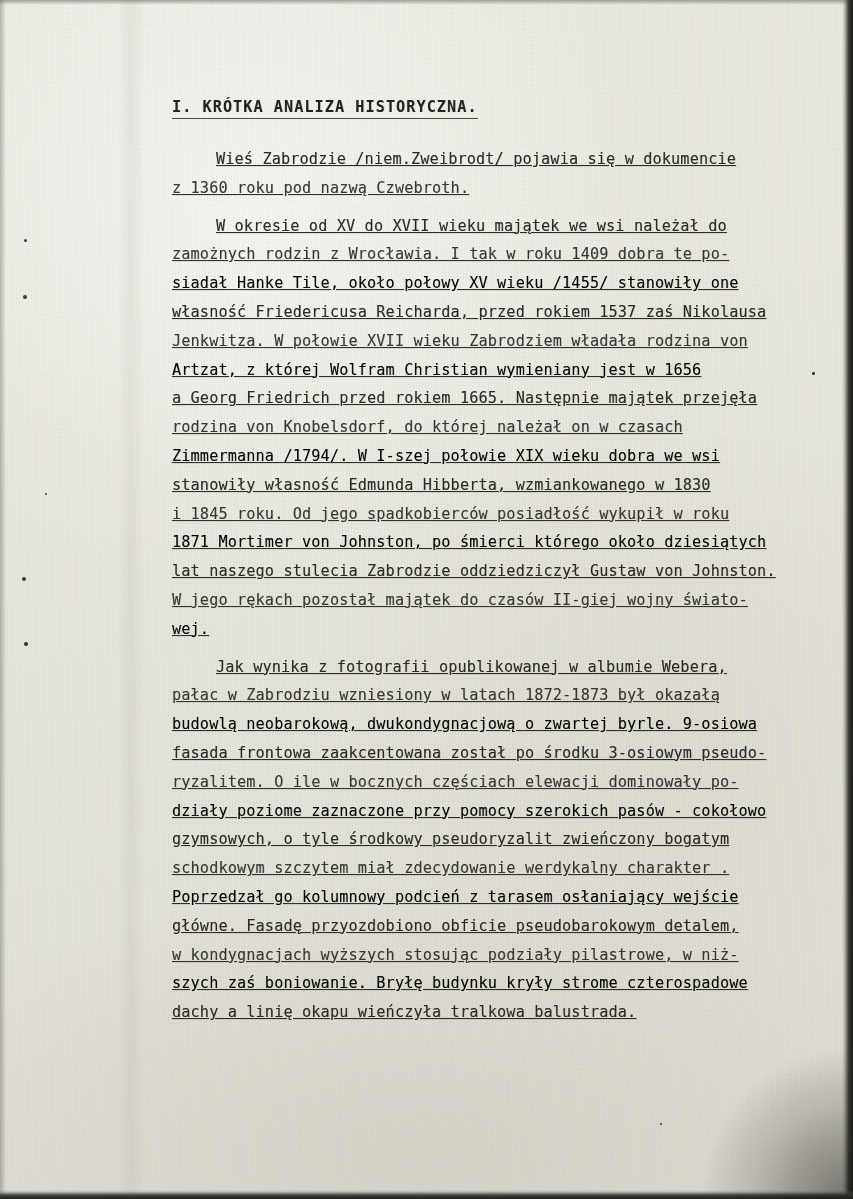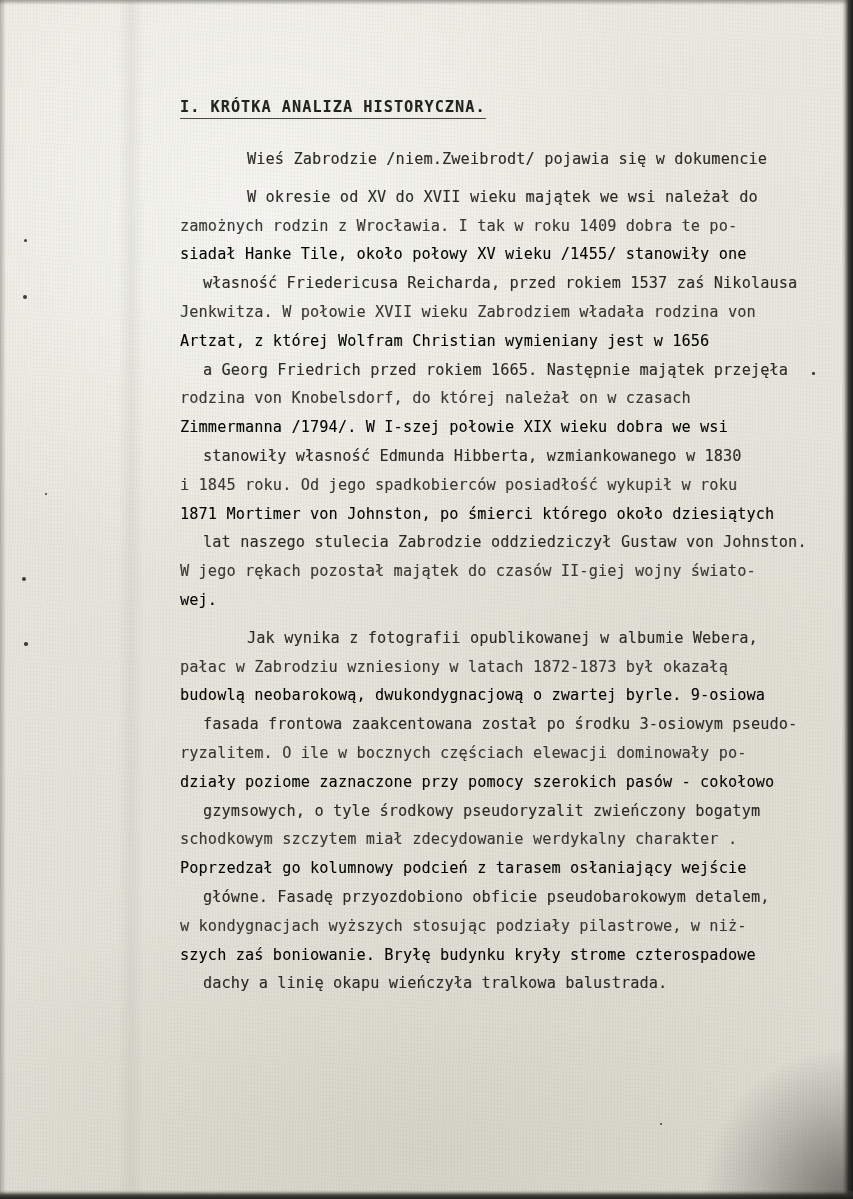--- a/index.html
+++ b/index.html
@@ -75,26 +75,27 @@
     position: absolute;
     right: 0; bottom: 0;
     width: 150px; height: 150px;
     background: radial-gradient(circle at 100% 100%, rgba(25,25,22,0.55) 0%, rgba(25,25,22,0.18) 45%, rgba(25,25,22,0) 72%);
     pointer-events: none;
   }
 
   
   .typescript {
     position: absolute;
-    left: 180px;
+    left: 172px;
     top: 98px;
     width: 660px;
     color: #2d2c29;
     font-size: 15.1px;
     letter-spacing: 0.2px;
+    text-decoration: underline;
   }
 
   .doc-heading {
     display: inline-block;
     font-size: 15.1px;
     letter-spacing: 1.1px;
     font-weight: 600;
     color: #23231f;
     border-bottom: 1.6px solid #4a4944;
     padding-bottom: 2px;
@@ -110,21 +111,21 @@
   .para + .para { margin-top: 9px; }
 
   .tline {
     display: block;
     height: 28.8px;
     line-height: 28.8px;
     white-space: pre;
     text-shadow: 0.45px 0.35px 0.2px rgba(70,68,60,0.35);
   }
   
-  .tline:nth-child(3n+1) { color: #2b2a27; margin-left: 23px; }
+  .tline:nth-child(3n+1) { color: #2b2a27; }
   .tline:nth-child(3n+2) { color: #333230; opacity: 0.97; }
   .tline:nth-child(3n)   { color: #000000; opacity: 0.99; }
 
   
   .indent { padding-left: 44px; }
 
   
   .speck {
     position: absolute;
     background: #1e1e1a;
@@ -148,21 +149,21 @@
 <div class="scan">
 
   <div class="paper-tint"></div>
   <div class="paper-grain"></div>
   <div class="fold"></div>
 
   <div class="typescript">
     <h1 class="doc-heading">I. KRÓTKA ANALIZA HISTORYCZNA.</h1>
 
     <div id="paragraphs">
-        <div class="para"><span class="tline indent">Wieś Zabrodzie /niem.Zweibrodt/ pojawia się w dokumencie</span></div>
+        <div class="para"><span class="tline indent">Wieś Zabrodzie /niem.Zweibrodt/ pojawia się w dokumencie</span><span class="tline">z 1360 roku pod nazwą Czwebroth.</span></div>
         <div class="para"><span class="tline indent">W okresie od XV do XVII wieku majątek we wsi należał do</span><span class="tline">zamożnych rodzin z Wrocławia. I tak w roku 1409 dobra te po-</span><span class="tline">siadał Hanke Tile, około połowy XV wieku /1455/ stanowiły one</span><span class="tline">własność Friedericusa Reicharda, przed rokiem 1537 zaś Nikolausa</span><span class="tline">Jenkwitza. W połowie XVII wieku Zabrodziem władała rodzina von</span><span class="tline">Artzat, z której Wolfram Christian wymieniany jest w 1656</span><span class="tline">a Georg Friedrich przed rokiem 1665. Następnie majątek przejęła</span><span class="tline">rodzina von Knobelsdorf, do której należał on w czasach</span><span class="tline">Zimmermanna /1794/. W I-szej połowie XIX wieku dobra we wsi</span><span class="tline">stanowiły własność Edmunda Hibberta, wzmiankowanego w 1830</span><span class="tline">i 1845 roku. Od jego spadkobierców posiadłość wykupił w roku</span><span class="tline">1871 Mortimer von Johnston, po śmierci którego około dziesiątych</span><span class="tline">lat naszego stulecia Zabrodzie oddziedziczył Gustaw von Johnston.</span><span class="tline">W jego rękach pozostał majątek do czasów II-giej wojny świato-</span><span class="tline">wej.</span></div>
         <div class="para"><span class="tline indent">Jak wynika z fotografii opublikowanej w albumie Webera,</span><span class="tline">pałac w Zabrodziu wzniesiony w latach 1872-1873 był okazałą</span><span class="tline">budowlą neobarokową, dwukondygnacjową o zwartej byrle. 9-osiowa</span><span class="tline">fasada frontowa zaakcentowana został po środku 3-osiowym pseudo-</span><span class="tline">ryzalitem. O ile w bocznych częściach elewacji dominowały po-</span><span class="tline">działy poziome zaznaczone przy pomocy szerokich pasów - cokołowo</span><span class="tline">gzymsowych, o tyle środkowy pseudoryzalit zwieńczony bogatym</span><span class="tline">schodkowym szczytem miał zdecydowanie werdykalny charakter .</span><span class="tline">Poprzedzał go kolumnowy podcień z tarasem osłaniający wejście</span><span class="tline">główne. Fasadę przyozdobiono obficie pseudobarokowym detalem,</span><span class="tline">w kondygnacjach wyższych stosując podziały pilastrowe, w niż-</span><span class="tline">szych zaś boniowanie. Bryłę budynku kryły strome czterospadowe</span><span class="tline">dachy a linię okapu wieńczyła tralkowa balustrada.</span></div>
       </div>
   </div>
 
   <div id="specks">
       <div class="speck" style="left: 24px; top: 239px; width: 3.2px; height: 3.2px; background: rgb(29, 29, 27);"></div>
       <div class="speck" style="left: 23px; top: 295px; width: 4px; height: 4px; background: rgb(29, 29, 27);"></div>
       <div class="speck" style="left: 45px; top: 493px; width: 2.4px; height: 2.4px; background: rgb(29, 29, 27);"></div>
       <div class="speck" style="left: 22px; top: 577px; width: 4.2px; height: 4.2px; background: rgb(29, 29, 27);"></div>

